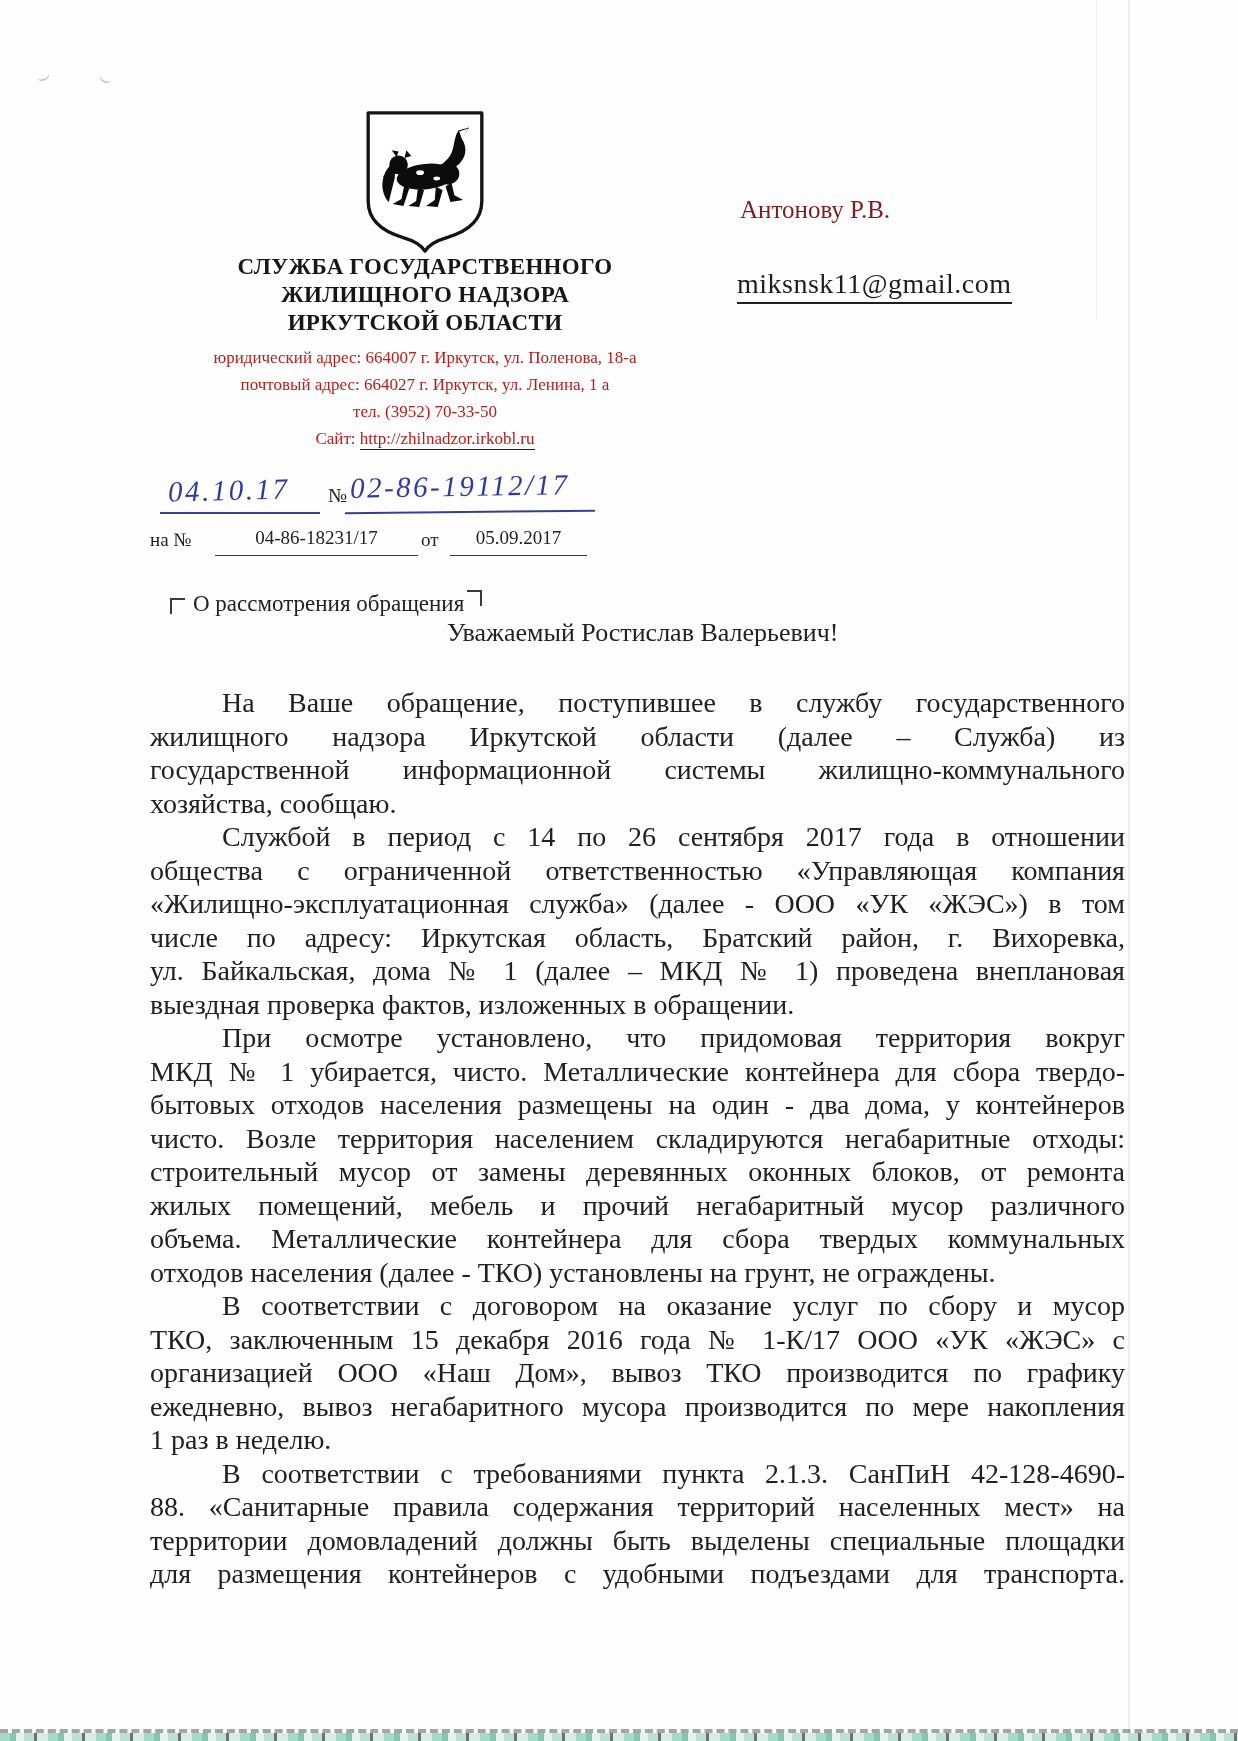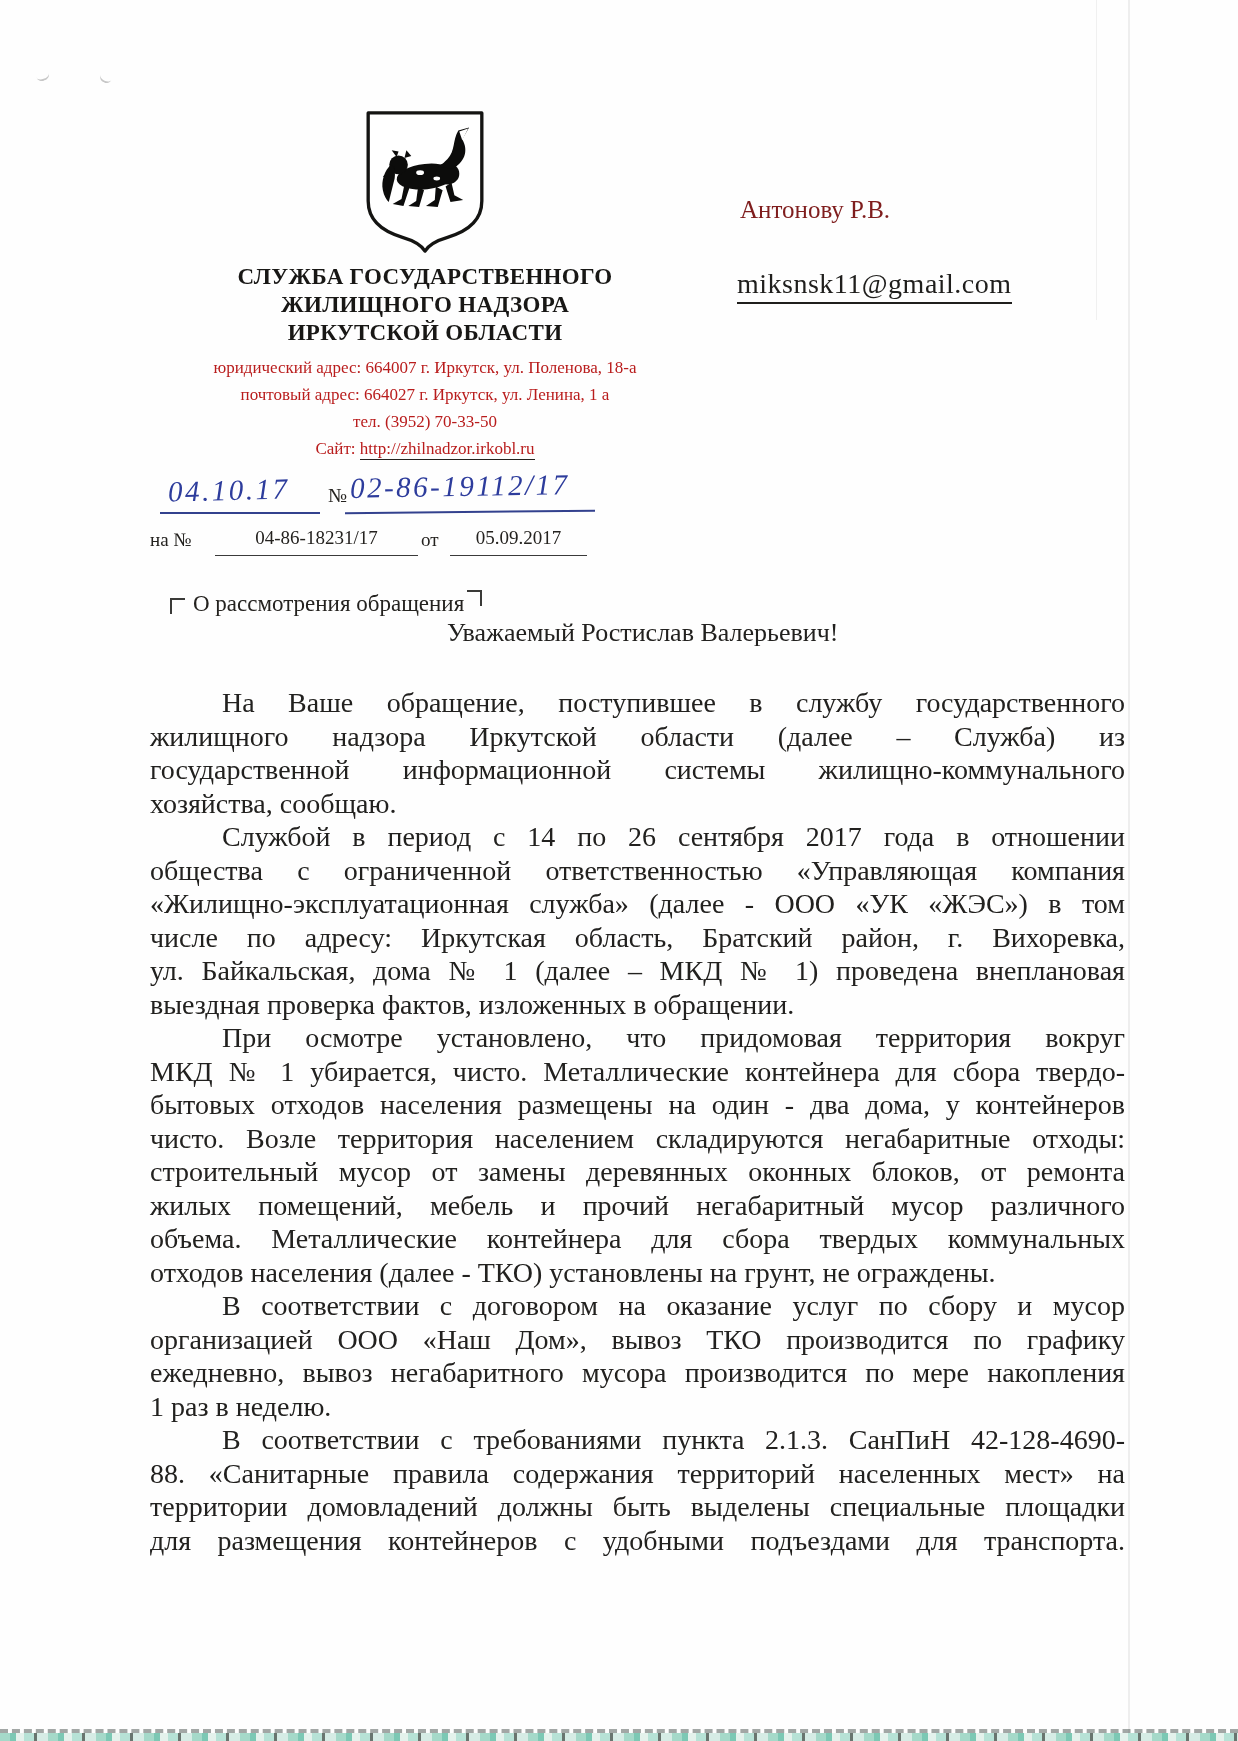--- a/index.html
+++ b/index.html
@@ -8,21 +8,21 @@
     width:1238px;height:1741px;
     margin:0 auto;
     background:#fefefe;
     overflow:hidden;
     font-family:"Liberation Serif","DejaVu Serif",serif;
     color:#1f1e1c;
   }
   
   .letterhead{position:absolute;left:140px;top:108px;width:570px;text-align:center;}
   .emblem{display:block;margin:0 auto;width:128px;height:145px;}
-  .org{margin-top:10px;font-weight:bold;font-size:23px;line-height:28px;letter-spacing:.3px;color:#181715;}
+  .org{font-weight:bold;font-size:23px;line-height:28px;letter-spacing:.3px;color:#181715;}
   .addr{margin-top:7px;font-size:17px;line-height:27px;color:#b91c1c;}
   .addr .site-url{border-bottom:1.6px solid #24221f;padding-bottom:1px;}
   
   .addressee-name{position:absolute;left:740px;top:196px;font-size:25px;color:#7f1d1d;}
   .addressee-email{position:absolute;left:737px;top:268px;font-size:28px;color:#1f1e1c;
     border-bottom:2px solid #1f1e1c;padding-bottom:2px;letter-spacing:.5px;}
   
   .hand{font-style:italic;color:#2d3c9c;letter-spacing:2.5px;font-size:29px;white-space:nowrap;}
   .hw-date{position:absolute;left:168px;top:474px;transform:rotate(-1.5deg);}
   .hw-num{position:absolute;left:350px;top:470px;transform:rotate(-1deg);}
@@ -143,20 +143,21 @@
       <div class="ln">МКД № 1 убирается, чисто. Металлические контейнера для сбора твердо-</div>
       <div class="ln">бытовых отходов населения размещены на один - два дома, у контейнеров</div>
       <div class="ln">чисто. Возле территория населением складируются негабаритные отходы:</div>
       <div class="ln">строительный мусор от замены деревянных оконных блоков, от ремонта</div>
       <div class="ln">жилых помещений, мебель и прочий негабаритный мусор различного</div>
       <div class="ln">объема. Металлические контейнера для сбора твердых коммунальных</div>
       <div class="ln last">отходов населения (далее - ТКО) установлены на грунт, не ограждены.</div>
     </div>
     <div class="para">
       <div class="ln first">В соответствии с договором на оказание услуг по сбору и мусор</div>
+      <div class="ln">ТКО, заключенным 15 декабря 2016 года № 1-К/17 ООО «УК «ЖЭС» с</div>
       <div class="ln">организацией ООО «Наш Дом», вывоз ТКО производится по графику</div>
       <div class="ln">ежедневно, вывоз негабаритного мусора производится по мере накопления</div>
       <div class="ln last">1 раз в неделю.</div>
     </div>
     <div class="para">
       <div class="ln first">В соответствии с требованиями пункта 2.1.3. СанПиН 42-128-4690-</div>
       <div class="ln">88. «Санитарные правила содержания территорий населенных мест» на</div>
       <div class="ln">территории домовладений должны быть выделены специальные площадки</div>
       <div class="ln">для размещения контейнеров с удобными подъездами для транспорта.</div>
     </div>

